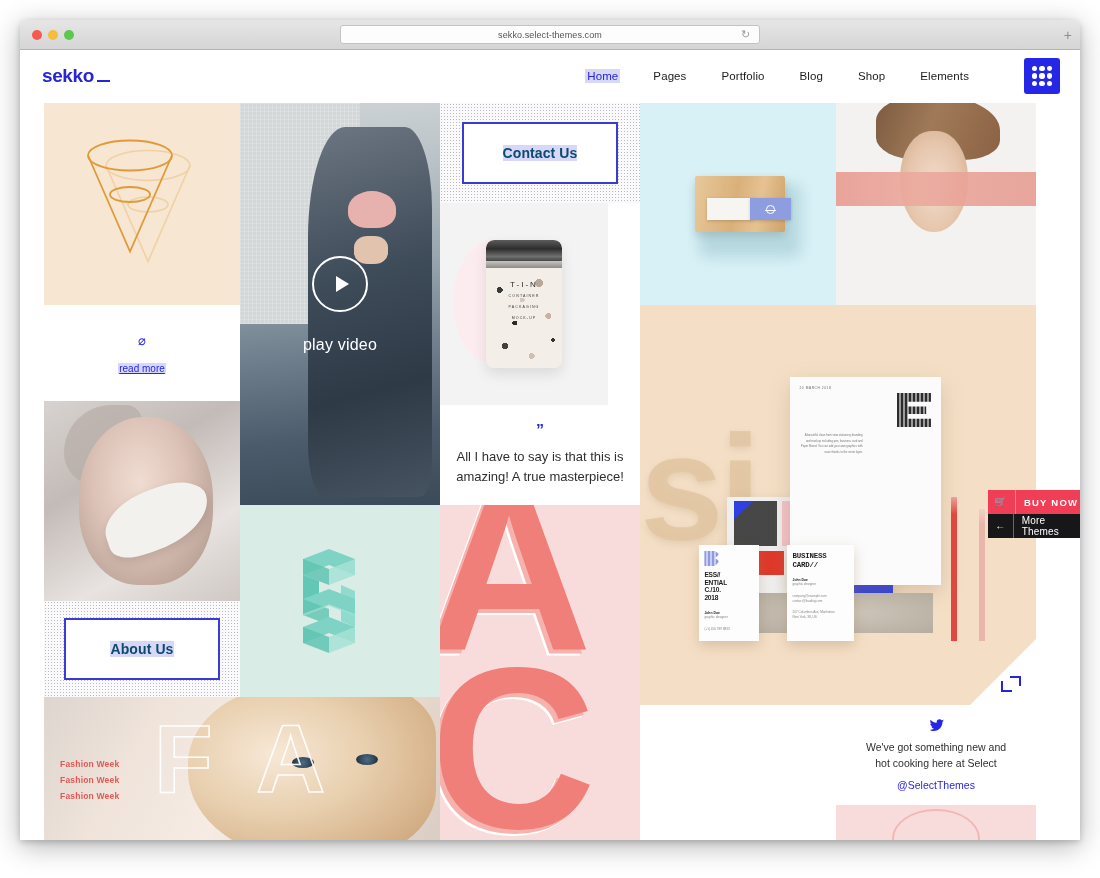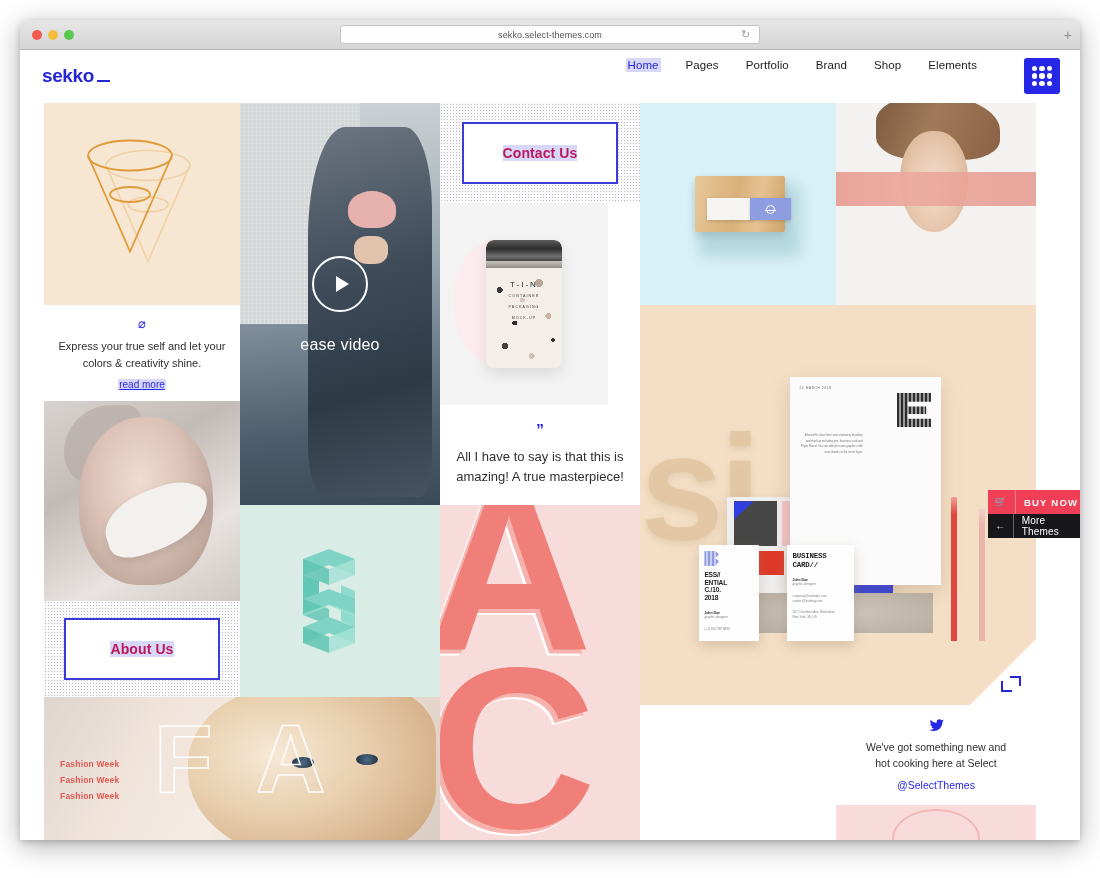--- a/index.html
+++ b/index.html
@@ -57,21 +57,21 @@
 
   .site-header {
     height: 52px; display: flex; align-items: center;
     padding: 0 20px 0 22px; background: #fff;
   }
   .logo {
     font-size: 19px; font-weight: 700; color: #2626d6;
     letter-spacing: -0.4px; display: flex; align-items: baseline; gap: 3px;
   }
   .logo-bar { display:inline-block; width: 13px; height: 2px; background: #2626d6; margin-bottom: 2px; }
-  .nav { margin-left: auto; display: flex; align-items: flex-start; gap: 23px; }
+  .nav { margin-left: auto; display: flex; align-items: center; gap: 31px; }
   .nav-item {
     font-size: 11.5px; color: #1c1c1c; letter-spacing: 0.1px; cursor: pointer;
     padding: 1px 2px;
   }
   .nav-item.active { background: #d7d7f8; color: #2626d6; }
   .grid-btn {
     margin-left: 22px; width: 36px; height: 36px; background: #2626e6;
     border-radius: 3px; display: grid; grid-template-columns: repeat(3,1fr);
     grid-template-rows: repeat(3,1fr); gap: 2px; padding: 8px; cursor: pointer;
   }
@@ -109,21 +109,21 @@
   
   .cell-about { left: 24px; top: 499px; width: 196px; height: 96px;
     background-color:#fafafa;
     background-image: radial-gradient(#b9b9c9 0.8px, transparent 0.9px);
     background-size: 3px 3px;
     display:flex; align-items:center; justify-content:center; }
   .dotbox {
     width: 156px; height: 62px; background: #fff; border: 2px solid #3a3ad6;
     display:flex; align-items:center; justify-content:center; cursor:pointer;
   }
-  .dotbox-label { font-size: 14px; font-weight: 700; color: #be185d; background:#d7d7f8;
+  .dotbox-label { font-size: 14px; font-weight: 700; color: #0c4a6e; background:#d7d7f8;
     letter-spacing:0.1px; }
 
   
   .cell-fashion { left: 24px; top: 595px; width: 400px; height: 143px; }
   .fw-bg { position:absolute; inset:0;
     background: linear-gradient(120deg,#ddd5cf 0%,#efe3da 25%,#f6ece4 50%,#e9d9cd 75%,#d9cdc4 100%); }
   .fw-hair { position:absolute; right: 2%; top: -10%; width: 62%; height: 125%;
     background: radial-gradient(ellipse at 35% 40%, #f7e8d6 0%, #e8cfae 40%, #d5b189 75%, #c09a72 100%);
     border-radius: 45% 30% 40% 50%; }
   .fw-eye { position:absolute; width: 22px; height: 11px; border-radius: 50%;
@@ -349,21 +349,21 @@
 
     <div class="site-header">
       <div class="logo">
         <span>sekko</span>
         <span class="logo-bar"></span>
       </div>
       <div class="nav">
         <span class="nav-item active">Home</span>
         <span class="nav-item">Pages</span>
         <span class="nav-item">Portfolio</span>
-        <span class="nav-item">Brand</span>
+        <span class="nav-item">Blog</span>
         <span class="nav-item">Shop</span>
         <span class="nav-item">Elements</span>
         <div class="grid-btn">
           <span></span>
             <span></span>
             <span></span>
           <span></span>
             <span></span>
             <span></span>
           <span></span>
@@ -385,21 +385,20 @@
           <g fill="none" stroke="#e09a37" stroke-width="1.8">
             <ellipse cx="48" cy="24" rx="42" ry="15"></ellipse>
             <ellipse cx="48" cy="63" rx="20" ry="7.5"></ellipse>
             <path d="M6 24 L48 120 L90 24"></path>
           </g>
         </svg>
       </div>
 
       <div class="cell cell-text1">
         <div class="blk-icon">⌀</div>
-        <div class="blk-copy">Express your true self and let your colors &amp; creativity shine.</div>
         <div class="blk-link">read more</div>
       </div>
 
       <div class="cell cell-portrait">
         <div class="ph">
           <div class="ph-hair"></div>
           <div class="ph-face"></div>
           <div class="ph-swirl"></div>
         </div>
       </div>
@@ -426,21 +425,21 @@
 
       <div class="cell cell-video">
         <div class="vid-bg"></div>
         <div class="vid-wall"></div>
         <div class="vid-person"></div>
         <div class="vid-hairpink"></div>
         <div class="vid-skin"></div>
         <div class="play-circle">
           <div class="play-tri"></div>
         </div>
-        <div class="play-label">ease video</div>
+        <div class="play-label">play video</div>
       </div>
 
       <div class="cell cell-mint">
         <svg width="110" height="120" viewBox="0 0 110 120">
           <g>
             <path d="M18 18 L44 8 L70 18 L70 34 L44 24 L18 34 Z" fill="#7fd3c4"></path>
             <path d="M18 18 L18 34 L44 44 L44 28 Z" fill="#5ec4b2" opacity=".85"></path>
             <path d="M70 18 L70 34 L44 44 L44 28 Z" fill="#a6e2d6" opacity=".85"></path>
             <path d="M18 34 L18 58 L34 64 L34 40 Z" fill="#63c7b6"></path>
             <path d="M70 50 L70 86 L56 80 L56 44 Z" fill="#8fdbcd"></path>

